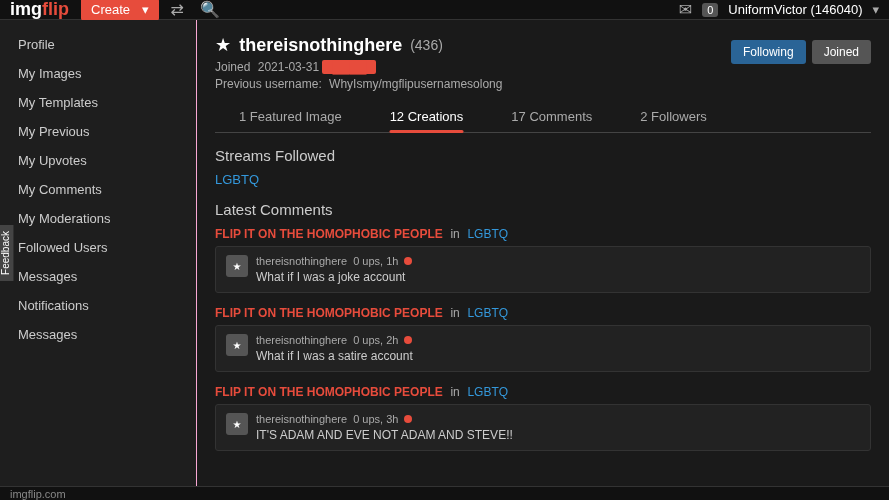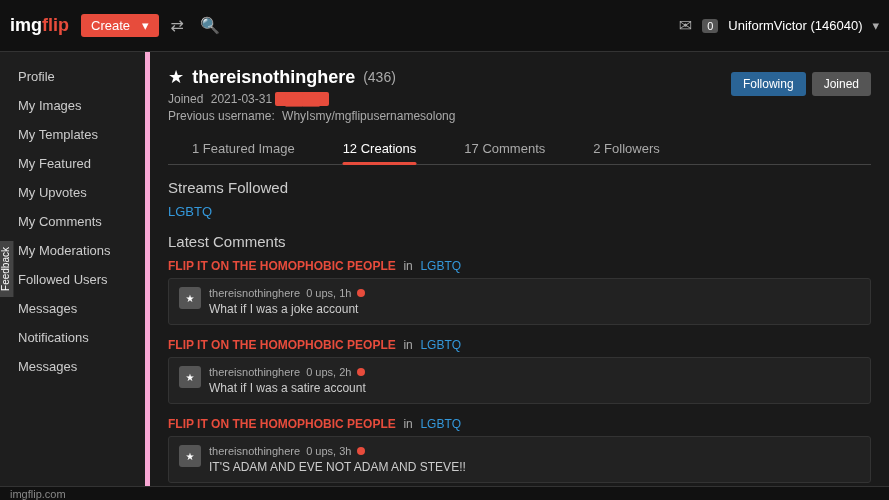--- a/index.html
+++ b/index.html
@@ -11,21 +11,21 @@
       width: 889px;
       height: 500px;
       overflow: hidden;
       display: flex;
       flex-direction: column;
     }
 
     
     .top-nav {
       background: #111;
-      height: 52px;
+      height: 20px;
       display: flex;
       align-items: center;
       padding: 0 10px;
       gap: 8px;
       flex-shrink: 0;
       border-bottom: 1px solid #333;
     }
     .logo {
       color: #fff;
       font-weight: bold;
@@ -73,23 +73,23 @@
 
     
     .main-layout {
       display: flex;
       flex: 1;
       overflow: hidden;
     }
 
     
     .sidebar {
-      width: 150px;
+      width: 197px;
       background: #1e1e1e;
-      border-right: 5px solid #f9a8d4;
+      border-right: 1px solid #f9a8d4;
       padding: 10px 0;
       flex-shrink: 0;
       display: flex;
       flex-direction: column;
       position: relative;
     }
     .feedback-tab {
       position: absolute;
       left: -22px;
       top: 50%;
@@ -276,21 +276,21 @@
   </div>
 </div>
 
 <div class="main-layout">
 
   <div class="sidebar">
     <span class="feedback-tab">Feedback</span>
     <div class="sidebar-item">Profile</div>
     <div class="sidebar-item">My Images</div>
     <div class="sidebar-item">My Templates</div>
-    <div class="sidebar-item">My Featured</div>
+    <div class="sidebar-item">My Previous</div>
     <div class="sidebar-item">My Upvotes</div>
     <div class="sidebar-item">My Comments</div>
     <div class="sidebar-item">My Moderations</div>
     <div class="sidebar-item">Followed Users</div>
     <div class="sidebar-item">Messages</div>
     <div class="sidebar-item">Notifications</div>
     <div class="sidebar-item">Messages</div>
   </div>
 
   <div class="content">

